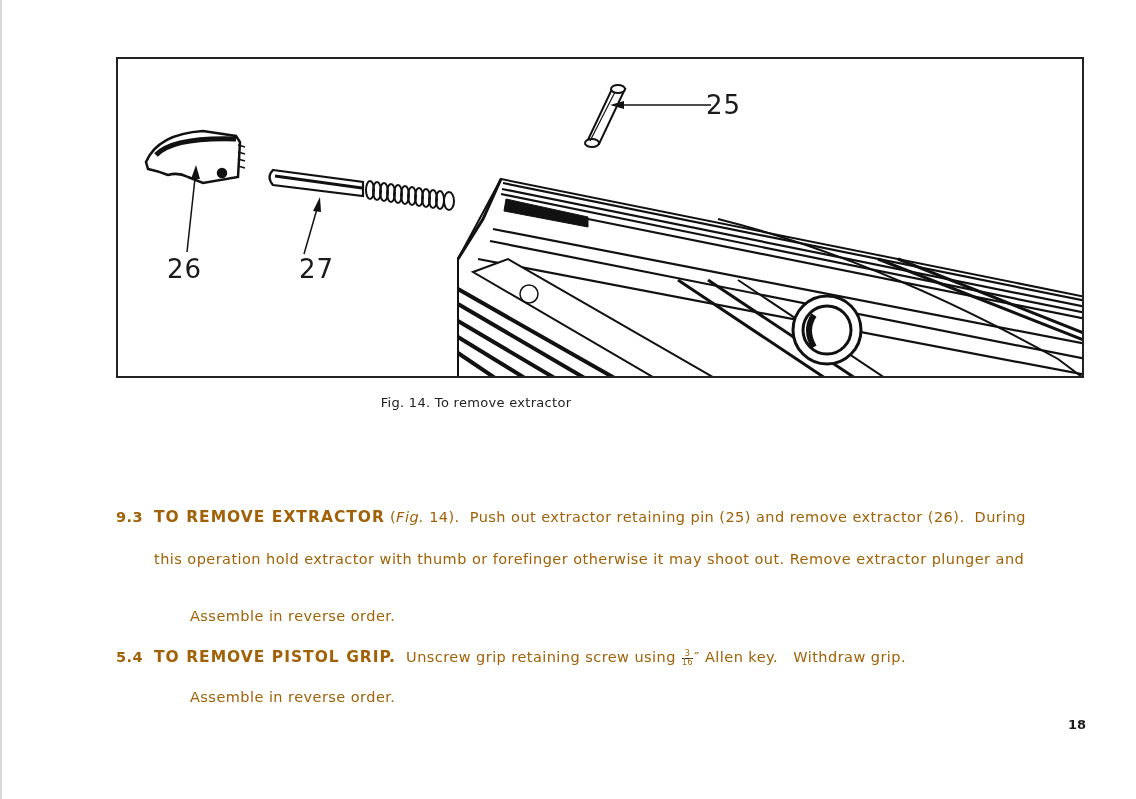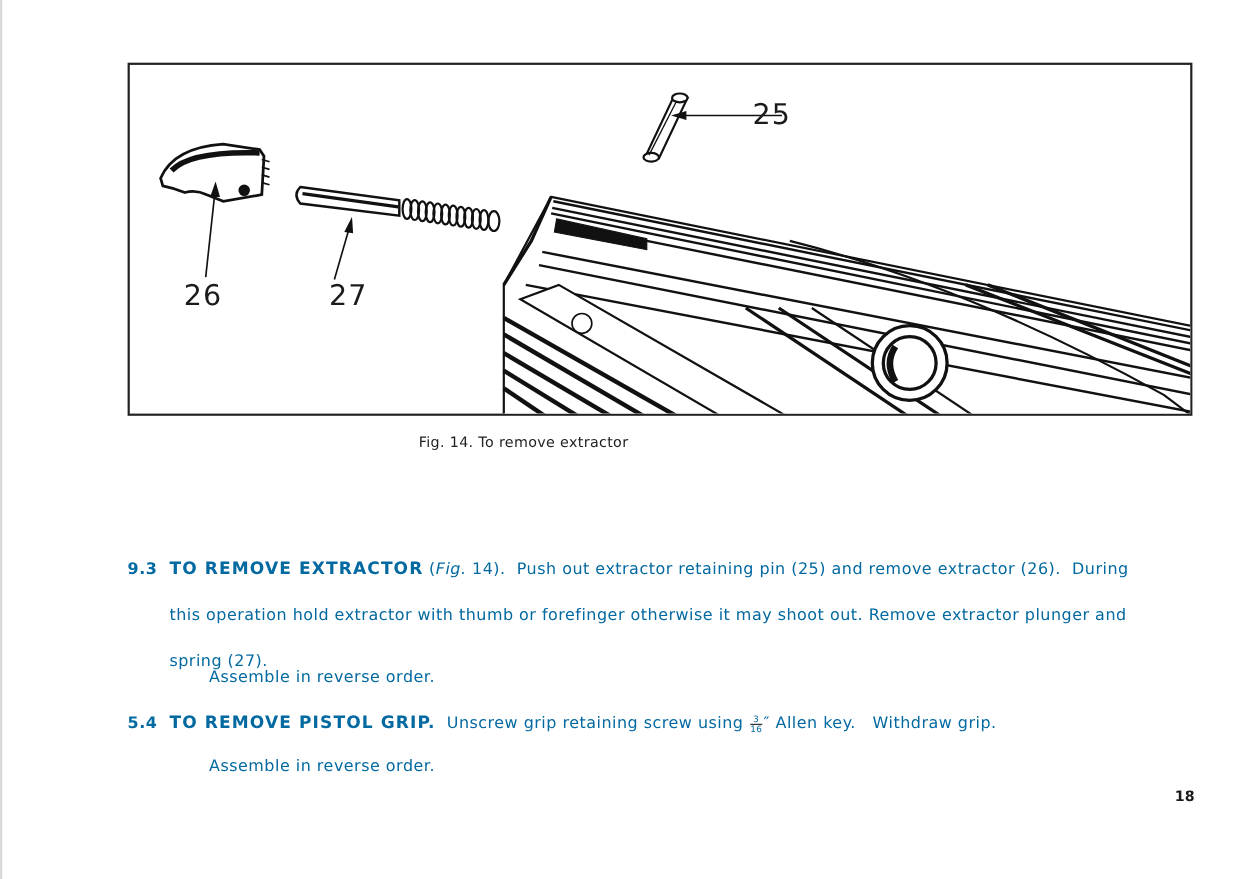--- a/index.html
+++ b/index.html
@@ -19,21 +19,21 @@
   .callout {
     position:absolute; font-family:"DejaVu Sans", sans-serif; font-size:26px; color:#1a1a1a;
     letter-spacing:1px;
   }
   .caption {
     position:absolute; left:0; width:952px; top:395px; text-align:center;
     font-size:13px; color:#222; letter-spacing:0.3px;
   }
   .para {
     position:absolute; left:116px; width:972px; font-size:14.5px; line-height:29.5px;
-    letter-spacing:0.45px; color:#0369a1;
+    letter-spacing:0.45px; color:#a16207;
   }
   .num { font-weight:bold; display:inline-block; width:38px; }
   .head { font-weight:bold; letter-spacing:1px; font-size:15.5px; }
   .indent { padding-left:38px;margin-top:12px; }
   .just { text-align:justify; text-align-last:left; }
   .frac { display:inline-block; font-size:8px; vertical-align:middle; text-align:center; line-height:8px; margin:0 1px; }
   .frac span { display:block; }
   .frac .top { border-bottom:1px solid #222; }
   .pagenum { position:absolute; left:1068px; top:717px; font-size:13px; font-weight:bold; }
 </style>
@@ -111,34 +111,33 @@
         <line x1="780" y1="200" x2="968" y2="275" stroke-width="3"></line>
       </g>
       <path d="M355 213 L390 200 L600 321 L540 321 Z" fill="#fff" stroke-width="2"></path>
       <path d="M600 160 Q760 200 940 300 L968 321" stroke-width="2"></path>
       <circle cx="411" cy="235" r="9" fill="#fff" stroke-width="1.5"></circle>
       <circle cx="709" cy="271" r="34" fill="#fff" stroke-width="3"></circle>
       <circle cx="709" cy="271" r="24" fill="#fff" stroke-width="3"></circle>
       <path d="M696 256 Q686 271 696 288" stroke-width="6"></path>
     </g>
   </svg>
-  <div class="callout" style="left:566px; top:31px;">25</div>
+  <div class="callout" style="left:588px; top:31px;">25</div>
   <div class="callout" style="left:49px; top:195px;text-align:center;">26</div>
   <div class="callout" style="left:170px; top:195px;margin-left:11px;">27</div>
 </div>
 
 <div class="caption">Fig. 14.   To remove extractor</div>
 
 <div class="para" style="top:503px;">
   <div class="just">
     <span class="num">9.3</span><span class="head">TO REMOVE EXTRACTOR</span>
     <span><span>(</span><i>Fig.</i><span> 14).</span></span><span style="white-space:pre;">  Push out extractor retaining pin (25) and remove extractor (26).  During</span>
   </div>
   <div class="indent">this operation hold extractor with thumb or forefinger otherwise it may shoot out.  Remove extractor plunger and</div>
-  <div class="indent">spring (27).</div>
 </div>
 
 <div class="para" style="top:602px; left:190px; width:400px;">Assemble in reverse order.</div>
 
 <div class="para" style="top:643px;">
   <span class="num">5.4</span><span class="head">TO REMOVE PISTOL GRIP.</span><span style="white-space:pre;">  Unscrew grip retaining screw using </span><span class="frac"><span class="top">3</span><span>16</span></span><span style="white-space:pre;">″ Allen key.   Withdraw grip.</span>
 </div>
 
 <div class="para" style="top:683px; left:190px; width:400px;">Assemble in reverse order.</div>
 

